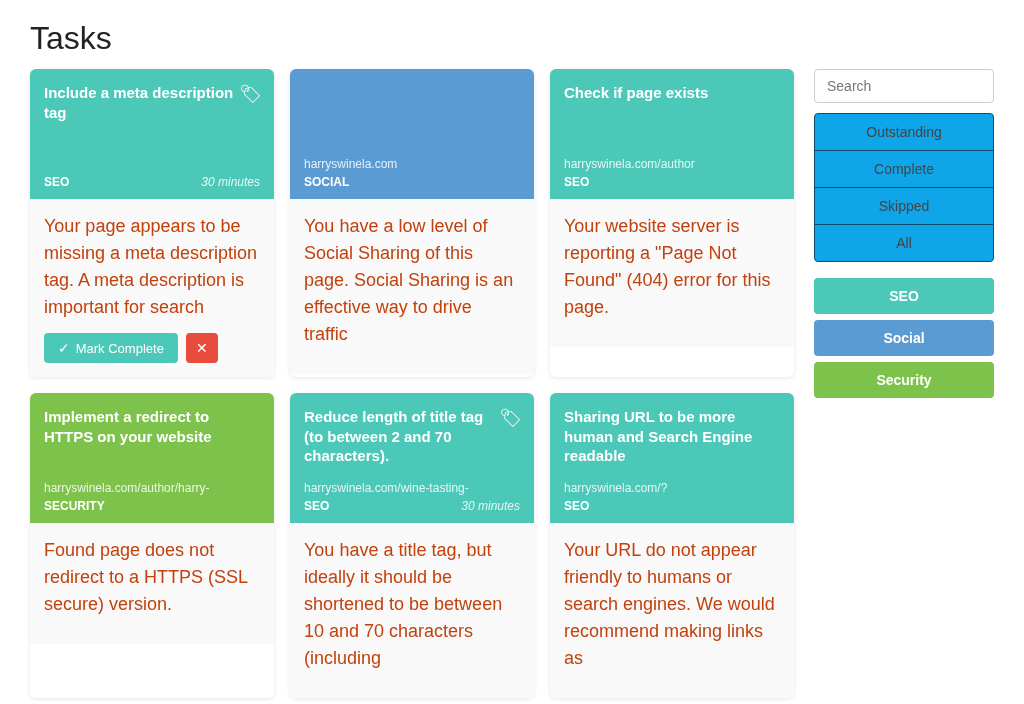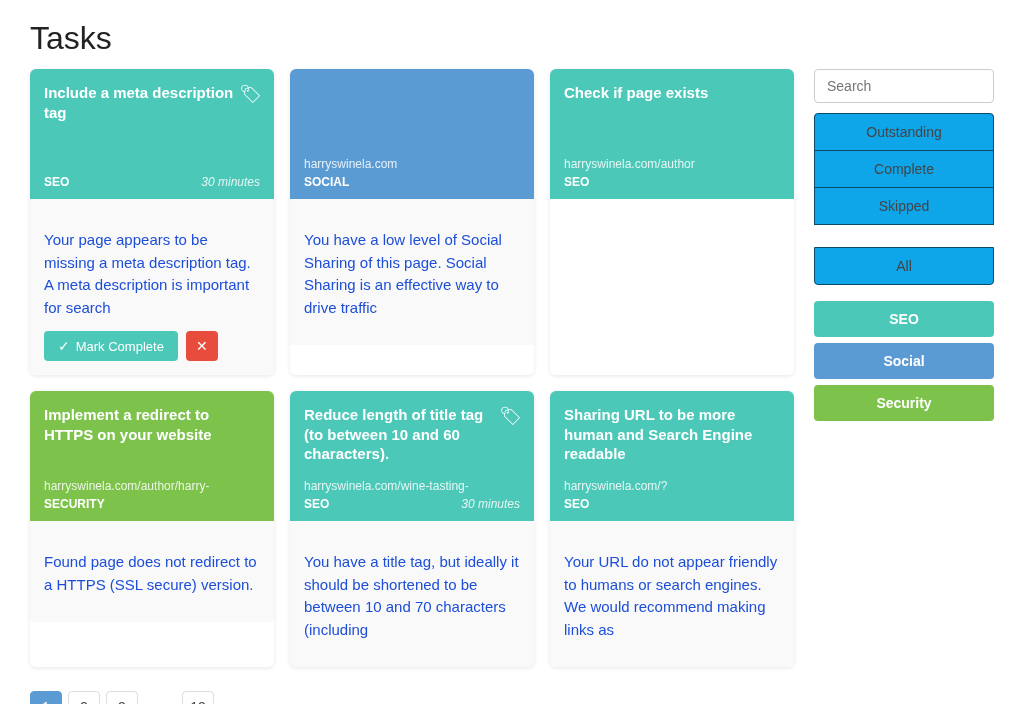--- a/index.html
+++ b/index.html
@@ -28,21 +28,21 @@
       background: #0ea5e9;
       border: 1px solid #0c4a6e;
       padding: 10px;
       font-size: 14px;
       cursor: pointer;
       text-align: center;
       color: #444;
       margin-bottom: -1px;
     }
     .filter-btn:first-child { border-radius: 4px 4px 0 0; }
-    .filter-btn:last-child { border-radius: 0 0 4px 4px; margin-bottom: 0; margin-top: 23px; }
+    .filter-btn:last-child { border-radius: 0 0 4px 4px; margin-bottom: 0; }
 
     
     .category-group { display: flex; flex-direction: column; gap: 6px; }
     .cat-btn {
       padding: 10px;
       border: none;
       border-radius: 4px;
       font-size: 14px;
       cursor: pointer;
       color: #fff;
@@ -86,21 +86,21 @@
       font-size: 18px;
     }
 
     .card-meta { margin-top: auto; }
     .card-url { font-size: 12px; color: rgba(255,255,255,0.85); margin-bottom: 4px; }
     .card-footer-row { display: flex; justify-content: space-between; align-items: center; }
     .card-category { font-size: 12px; font-weight: 700; color: #fff; text-transform: uppercase; }
     .card-time { font-size: 12px; color: rgba(255,255,255,0.85); font-style: italic; }
 
     .card-body { background: #f9f9f9; padding: 14px; }
-    .card-description { font-size: 15px; color: #1d4ed8; line-height: 1.5; margin-bottom: 12px; margin-top: 16px; }
+    .card-description { font-size: 18px; color: #c2410c; line-height: 1.5; margin-bottom: 12px; }
 
     .card-actions { display: flex; gap: 8px; align-items: center; }
     .btn-complete {
       display: flex; align-items: center; gap: 6px;
       background: #4bc8b8; color: #fff;
       border: none; border-radius: 4px;
       padding: 7px 14px; font-size: 13px;
       cursor: pointer; font-weight: 500;
     }
     .btn-complete .check { font-size: 14px; }
@@ -179,41 +179,45 @@
       <div class="card-title">Check if page exists</div>
 
       <div class="card-meta">
         <div class="card-url">harryswinela.com/author</div>
         <div class="card-footer-row">
           <span class="card-category">SEO</span>
 
         </div>
       </div>
     </div>
+    <div class="card-body">
+      <div class="card-description">Your website server is reporting a "Page Not Found" (404) error for this page.</div>
+
+    </div>
   </div>
         <div class="task-card">
     <div class="card-header green">
       <div class="card-title">Implement a redirect to HTTPS on your website</div>
 
       <div class="card-meta">
         <div class="card-url">harryswinela.com/author/harry-</div>
         <div class="card-footer-row">
           <span class="card-category">SECURITY</span>
 
         </div>
       </div>
     </div>
     <div class="card-body">
       <div class="card-description">Found page does not redirect to a HTTPS (SSL secure) version.</div>
 
     </div>
   </div>
         <div class="task-card">
     <div class="card-header teal">
-      <div class="card-title">Reduce length of title tag (to between 10 and 60 characters).</div>
+      <div class="card-title">Reduce length of title tag (to between 2 and 70 characters).</div>
       <span class="card-tag-icon">🏷</span>
       <div class="card-meta">
         <div class="card-url">harryswinela.com/wine-tasting-</div>
         <div class="card-footer-row">
           <span class="card-category">SEO</span>
           <span class="card-time">30 minutes</span>
         </div>
       </div>
     </div>
     <div class="card-body">

